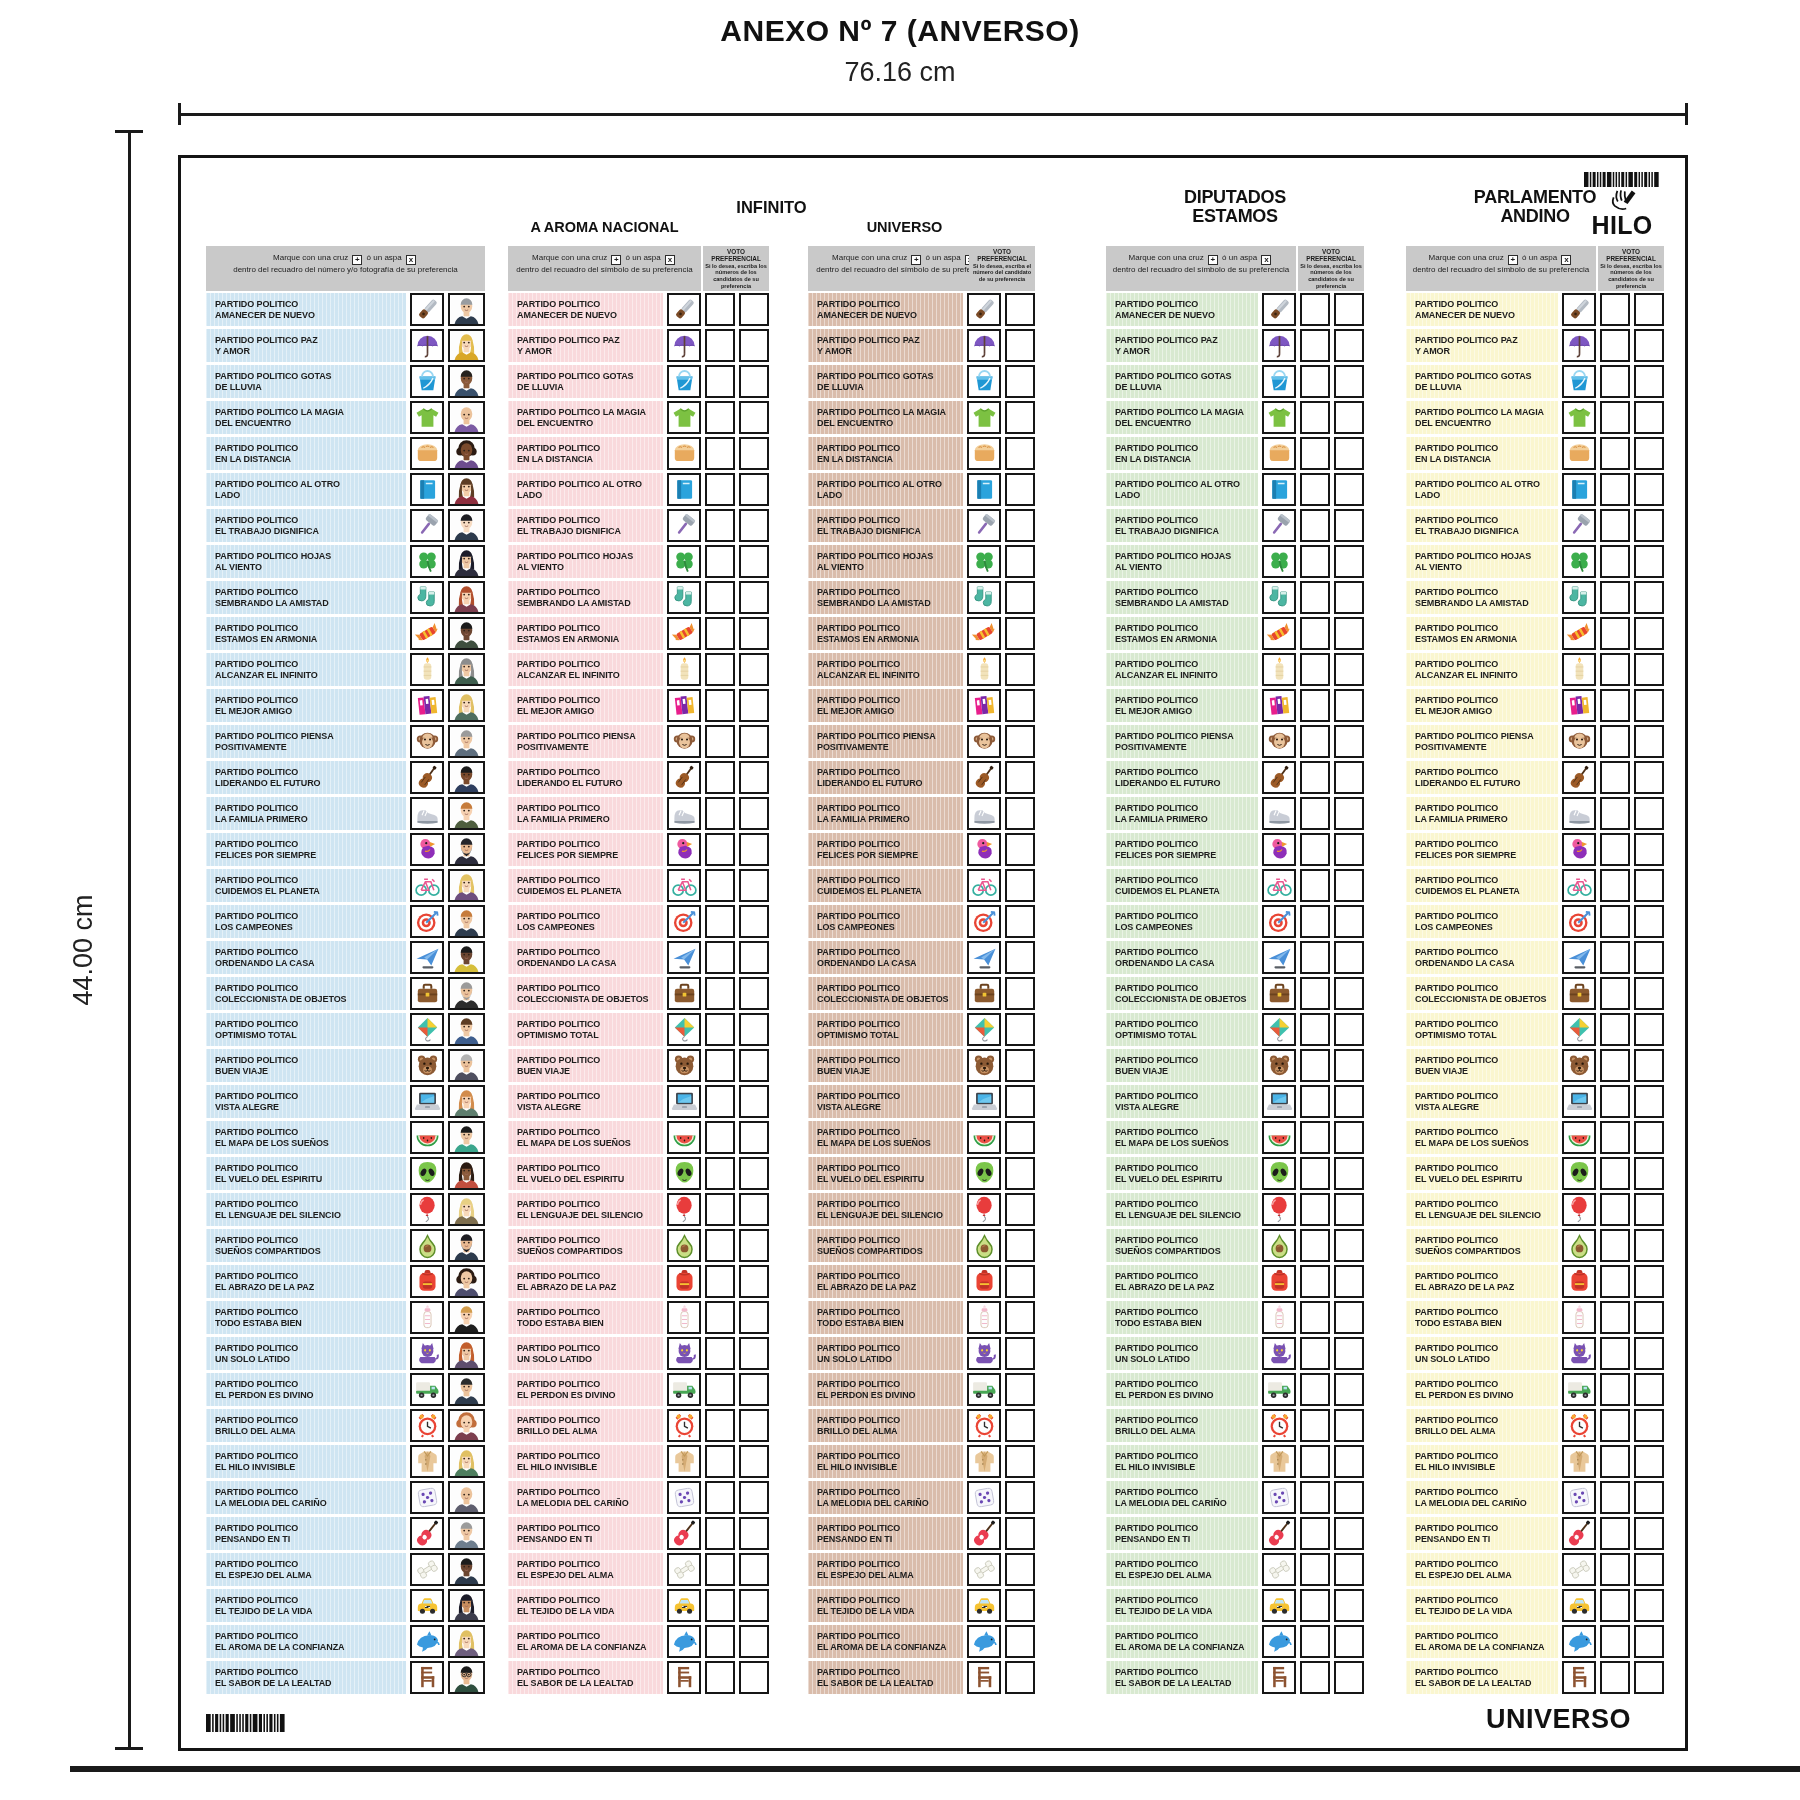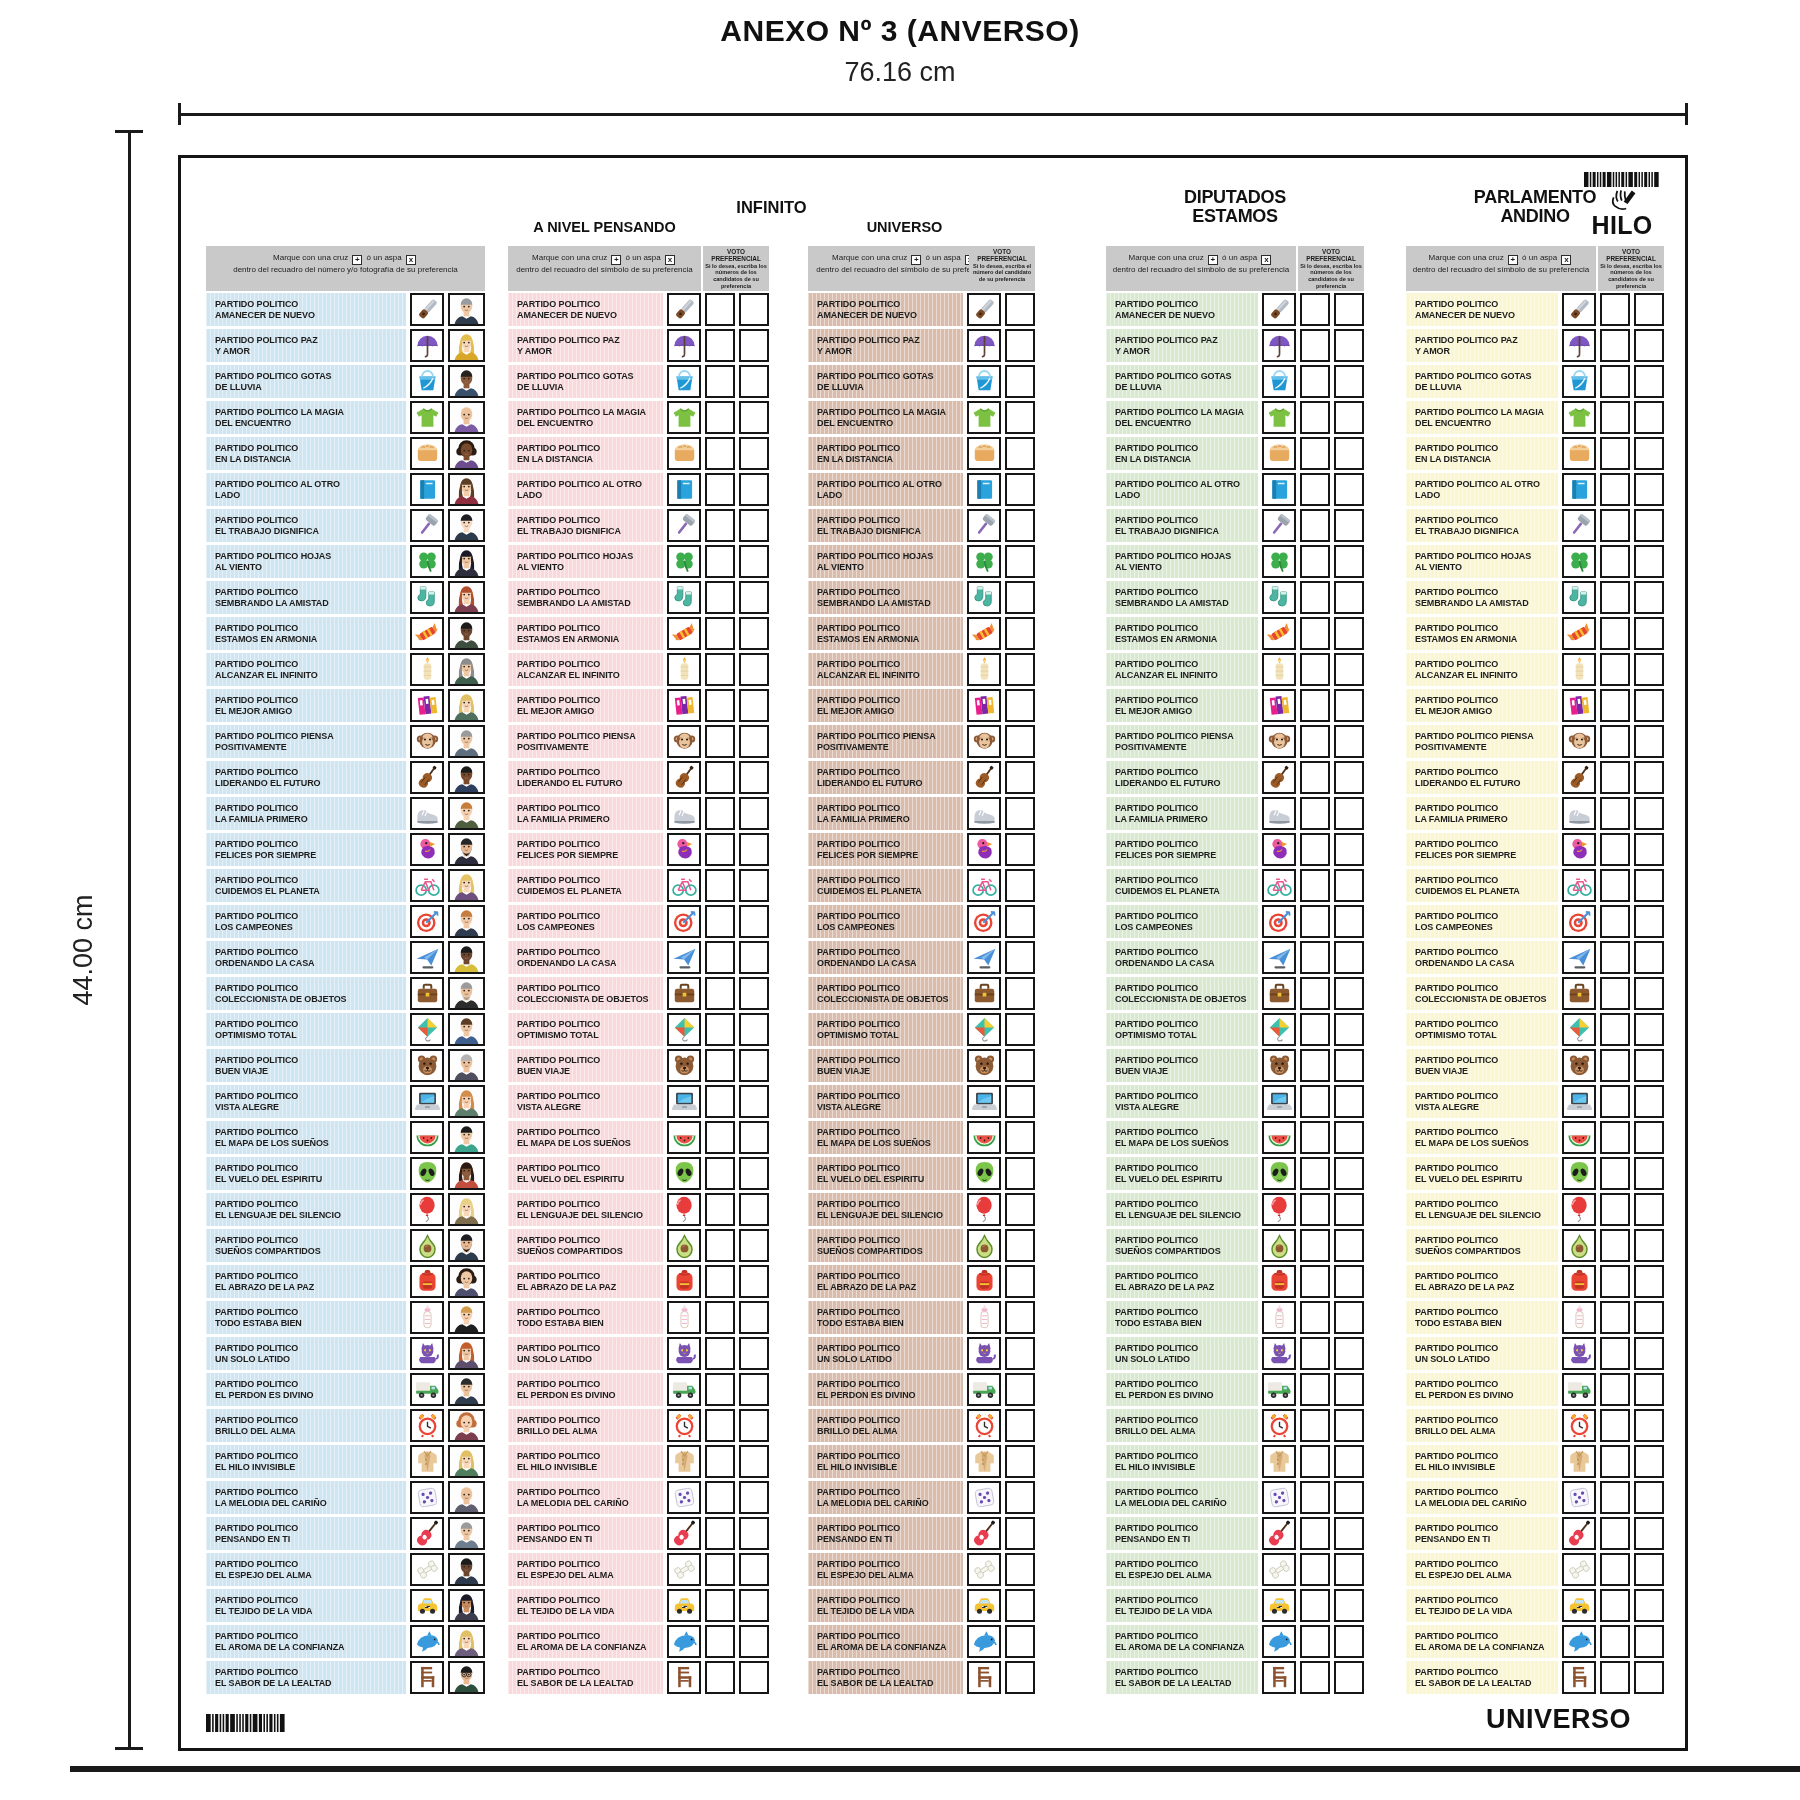--- a/index.html
+++ b/index.html
@@ -27,21 +27,21 @@
   .mb{display:inline-block;width:10px;height:10px;border:1.3px solid #2c2c2c;background:#fff;font-size:8px;line-height:8px;font-weight:700;text-align:center;vertical-align:-2px;margin:0 2px}
   .arms-wrap{position:absolute;display:flex;align-items:center;justify-content:center;gap:8px}
   .footer-universo{position:absolute;left:1270px;top:1546px;width:215px;text-align:center;font-size:27px;font-weight:700;letter-spacing:.5px}
   .onpe-block{position:absolute;display:flex;flex-direction:column;align-items:center}
   .onpe-text{font-size:25px;font-weight:900;letter-spacing:.3px;line-height:20px}
   .barcode{position:absolute}
 </style>
 </head>
 <body>
 
-<div class="anexo-title">ANEXO Nº 3 (ANVERSO)</div>
+<div class="anexo-title">ANEXO Nº 7 (ANVERSO)</div>
 <div class="width-label">76.16 cm</div>
 <div class="ruler-h">
     <i class="tick tl"></i>
     <i class="tick tr"></i>
   </div>
 <div class="height-label">44.00 cm</div>
 <div class="ruler-v">
     <i class="tick tt"></i>
     <i class="tick tb"></i>
   </div>
@@ -1017,21 +1017,21 @@
         <path d="M9.9 11 a6.1 6.6 0 0 1 12.2 0 Z" fill="#1c1c1c"></path>
         <path d="M3.5 32 q1.5 -8 8 -9 l4.5 2.6 l4.5 -2.6 q6.5 1 8 9 Z" fill="#2e4e3e"></path>
         <circle cx="13.6" cy="13" r=".95" fill="#33241a"></circle>
         <circle cx="18.4" cy="13" r=".95" fill="#33241a"></circle>
         <path d="M14.2 16.4 q1.8 1.3 3.6 0" stroke="#a06a5a" stroke-width=".9" fill="none"></path>
         <circle cx="13.6" cy="13" r="2.3" fill="none" stroke="#222" stroke-width=".9"></circle>
         <circle cx="18.4" cy="13" r="2.3" fill="none" stroke="#222" stroke-width=".9"></circle>
         <path d="M15.9 13 h.2" stroke="#222" stroke-width=".9"></path>
       </svg>
     </div>
-    <div class="col-subtitle" style="left: 327px; top: 61px; width: 193px;">A NIVEL PENSANDO</div>
+    <div class="col-subtitle" style="left: 327px; top: 61px; width: 193px;">A AROMA NACIONAL</div>
     <div class="instr" style="left: 327px; top: 88px; width: 193px;">
       <div>Marque con una cruz <span class="mb">+</span> ó un aspa <span class="mb">x</span></div>
       <div>dentro del recuadro del símbolo de su preferencia</div>
     </div>
     <div class="vp" style="left: 522px; top: 88px; width: 66px;"><span class="vpt">VOTO PREFERENCIAL</span>Si lo desea, escriba los números de los candidatos de su preferencia</div>
     <div class="row-label" style="left: 327px; top: 135px; width: 155px; background-color: rgb(249, 217, 220); background-image: repeating-linear-gradient(90deg, rgba(255, 255, 255, 0.45) 0px, rgba(255, 255, 255, 0.45) 1px, rgba(255, 255, 255, 0) 1px, rgba(255, 255, 255, 0) 4px);">PARTIDO POLITICO
 AMANECER DE NUEVO</div>
     <div class="mark-box" style="left: 486px; top: 135px; width: 34px;">
       <svg width="27" height="27" viewBox="0 0 32 32">
         <g transform="rotate(42 16 16)">

